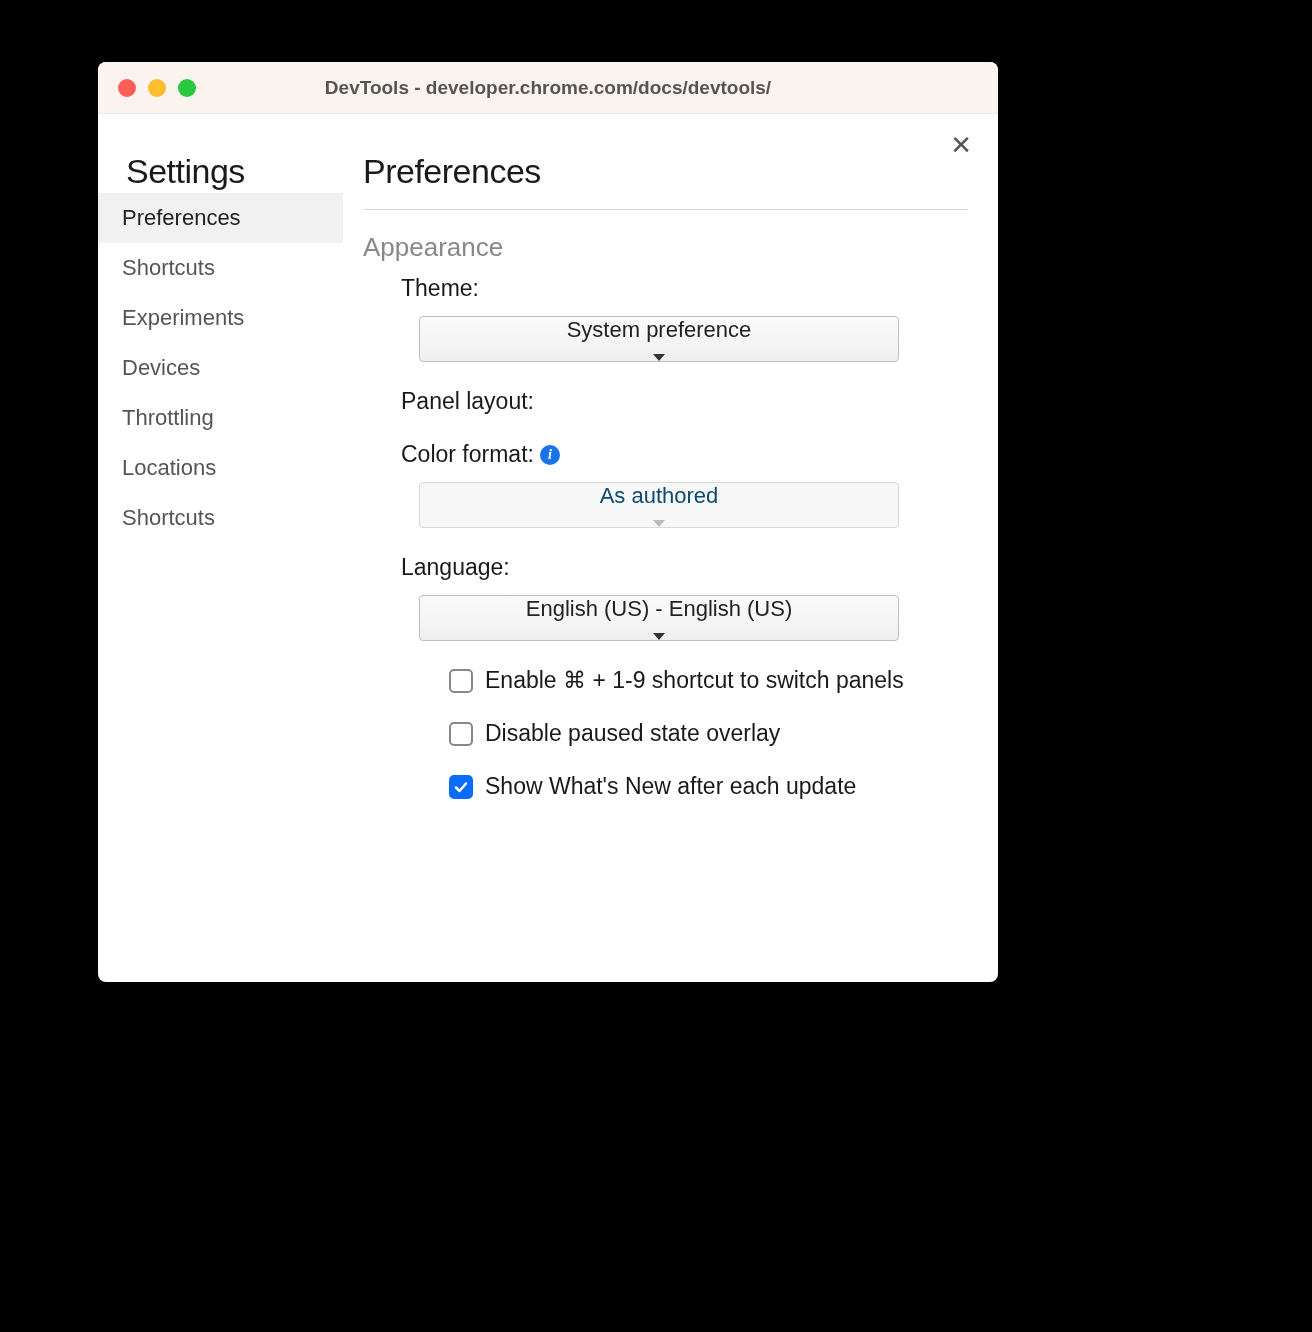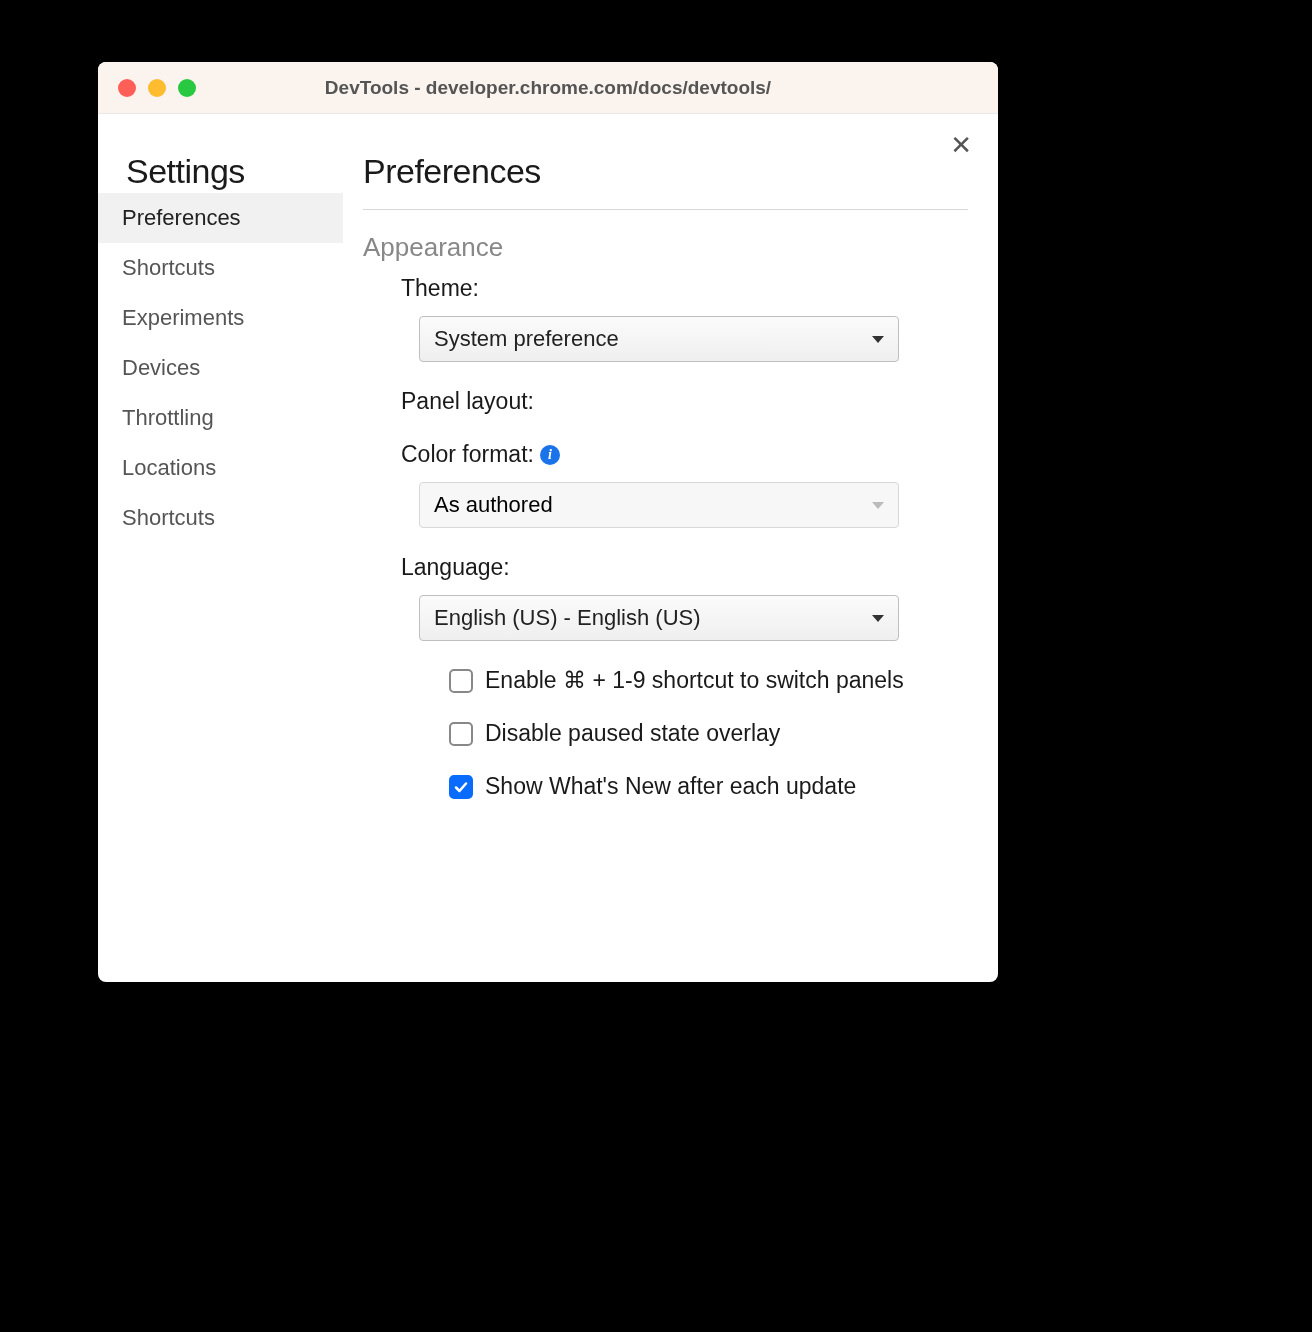--- a/index.html
+++ b/index.html
@@ -147,23 +147,24 @@
     border: 1px solid #bfbfbf;
     border-radius: 4px;
     background: linear-gradient(#fbfbfb, #efefef);
     padding: 0 14px;
     font-size: 22px;
     color: #222;
     display: flex;
     align-items: center;
     justify-content: space-between;
     cursor: pointer;
+    flex-direction: column;
   }
   .select.disabled {
-    color: #000000;
+    color: #0c4a6e;
     background: #f7f7f7;
     border-color: #d8d8d8;
     cursor: default;
   }
   .select.disabled .caret { border-top-color: #bbb; }
   .caret {
     width: 0; height: 0;
     border-left: 6px solid transparent;
     border-right: 6px solid transparent;
     border-top: 7px solid #333;

